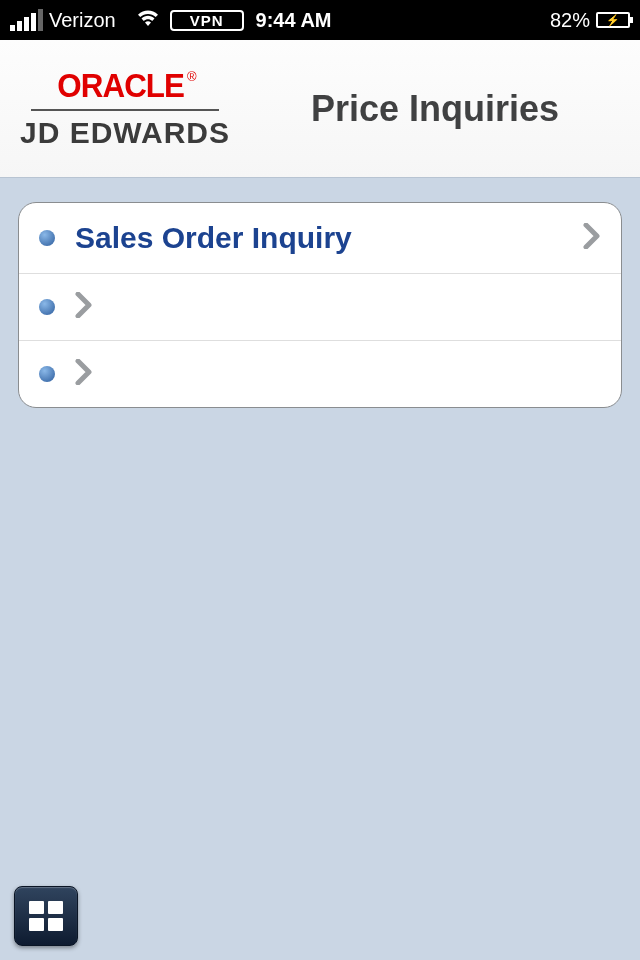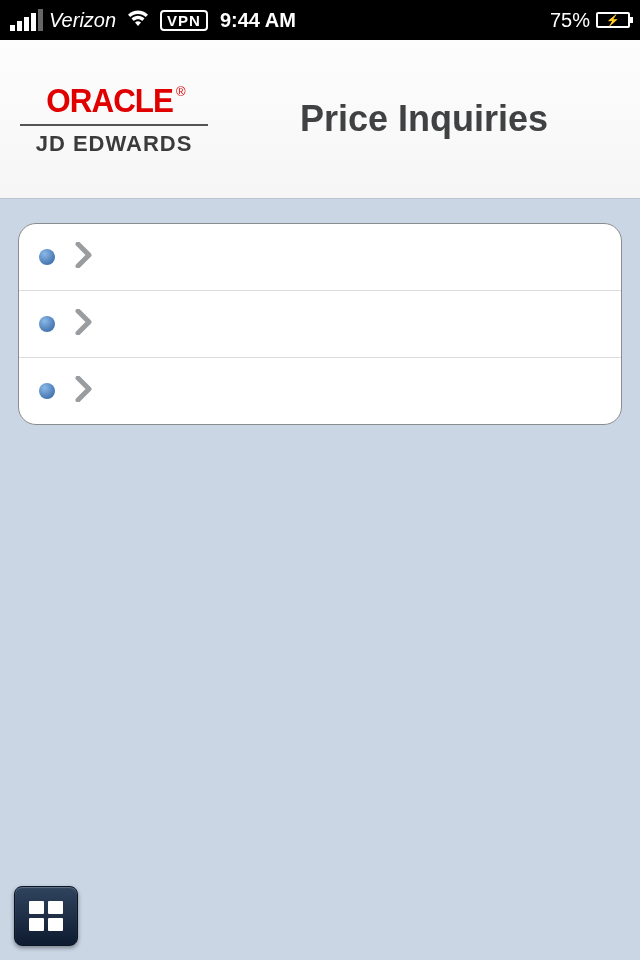--- a/index.html
+++ b/index.html
@@ -29,26 +29,26 @@
     }
     .signal-bars span {
       width: 5px;
       background: #fff;
     }
     .signal-bars span:nth-child(1) { height: 6px; }
     .signal-bars span:nth-child(2) { height: 10px; }
     .signal-bars span:nth-child(3) { height: 14px; }
     .signal-bars span:nth-child(4) { height: 18px; }
     .signal-bars span:nth-child(5) { height: 22px; background: #666; }
-    .carrier { margin-right: 10px; font-style: italic; }
+    .carrier { margin-right: 20px; }
     .wifi-icon { margin-right: 10px; }
     .vpn-badge {
       border: 2px solid #fff;
       border-radius: 4px;
-      padding: 0 5px;
+      padding: 0 18px;
       font-size: 15px;
       font-weight: bold;
       margin-right: 12px;
       letter-spacing: 1px;
     }
     .status-time { font-weight: 700; }
     .status-spacer { flex: 1; }
     .battery-pct { margin-right: 6px; }
     .battery-icon {
       display: flex;
@@ -69,21 +69,21 @@
       position: absolute;
       right: -5px;
       top: 3px;
       width: 3px;
       height: 6px;
       background: #fff;
     }
     .bolt { font-size: 11px; color: #fff; }
     .header {
       background: linear-gradient(to bottom, #fdfdfd, #f6f6f6);
-      height: 159px;
+      height: 138px;
       display: flex;
       align-items: center;
       padding: 0 20px;
       border-bottom: 1px solid #b8c4d2;
     }
     .logo-block {
       display: flex;
       flex-direction: column;
       align-items: center;
       margin-right: 40px;
@@ -106,21 +106,21 @@
       margin-top: 2px;
     }
     .logo-divider {
       width: 188px;
       height: 2px;
       background: #555;
       margin: 4px 0 5px;
     }
     .jde-text {
       color: #3b3b3b;
-      font-size: 22px;
+      font-size: 30px;
       font-weight: 700;
       letter-spacing: 1px;
     }
     .page-title {
       color: #404142;
       font-size: 36px;
       font-weight: 700;
       flex: 1;
       text-align: center;
       padding-right: 20px;
@@ -201,21 +201,21 @@
   </div>
   <span class="carrier">Verizon</span>
   <span class="wifi-icon">
     <svg width="24" height="18" viewBox="0 0 24 18">
         <path d="M12 17 L9 13.5 C10 12.7 11 12.3 12 12.3 C13 12.3 14 12.7 15 13.5 Z M5.5 9.5 C7.5 7.6 9.7 6.7 12 6.7 C14.3 6.7 16.5 7.6 18.5 9.5 L16.2 12 C15 10.9 13.5 10.3 12 10.3 C10.5 10.3 9 10.9 7.8 12 Z M2 5.7 C5 3 8.4 1.6 12 1.6 C15.6 1.6 19 3 22 5.7 L19.7 8.1 C17.5 6.1 14.8 5.1 12 5.1 C9.2 5.1 6.5 6.1 4.3 8.1 Z" fill="#fff"></path>
       </svg>
   </span>
   <span class="vpn-badge">VPN</span>
   <span class="status-time">9:44 AM</span>
   <span class="status-spacer"></span>
-  <span class="battery-pct">75%</span>
+  <span class="battery-pct">82%</span>
   <span class="battery-icon">
     <span class="battery-body">
         <span class="bolt">⚡</span>
       </span>
   </span>
 </div>
 
 <div class="header">
   <div class="logo-block">
     <div class="oracle-wrap">
@@ -223,44 +223,45 @@
       <span class="reg-mark">®</span>
     </div>
     <div class="logo-divider"></div>
     <span class="jde-text">JD EDWARDS</span>
   </div>
   <div class="page-title">Price Inquiries</div>
 </div>
 
 <div class="content">
   <div class="panel">
+    <div class="list-item">
+      <span class="bullet"></span>
+      <span class="item-label">Sales Order Inquiry</span>
+      <span class="chevron">
+        <svg width="18" height="26" viewBox="0 0 18 26">
+            <path d="M3 2 L14 13 L3 24" stroke="#9a9da0" stroke-width="5" fill="none" stroke-linecap="round" stroke-linejoin="round"></path>
+          </svg>
+      </span>
+    </div>
     <div class="list-item">
       <span class="bullet"></span>
       <span class="chevron">
         <svg width="18" height="26" viewBox="0 0 18 26">
             <path d="M3 2 L14 13 L3 24" stroke="#9a9da0" stroke-width="5" fill="none" stroke-linecap="round" stroke-linejoin="round"></path>
           </svg>
       </span>
     </div>
     <div class="list-item">
       <span class="bullet"></span>
       <span class="chevron">
         <svg width="18" height="26" viewBox="0 0 18 26">
             <path d="M3 2 L14 13 L3 24" stroke="#9a9da0" stroke-width="5" fill="none" stroke-linecap="round" stroke-linejoin="round"></path>
           </svg>
       </span>
     </div>
-    <div class="list-item">
-      <span class="bullet"></span>
-      <span class="chevron">
-        <svg width="18" height="26" viewBox="0 0 18 26">
-            <path d="M3 2 L14 13 L3 24" stroke="#9a9da0" stroke-width="5" fill="none" stroke-linecap="round" stroke-linejoin="round"></path>
-          </svg>
-      </span>
-    </div>
   </div>
 </div>
 
 <div class="bottom-btn">
   <div class="grid-icon">
     <span></span>
       <span></span>
       <span></span>
       <span></span>
   </div>

